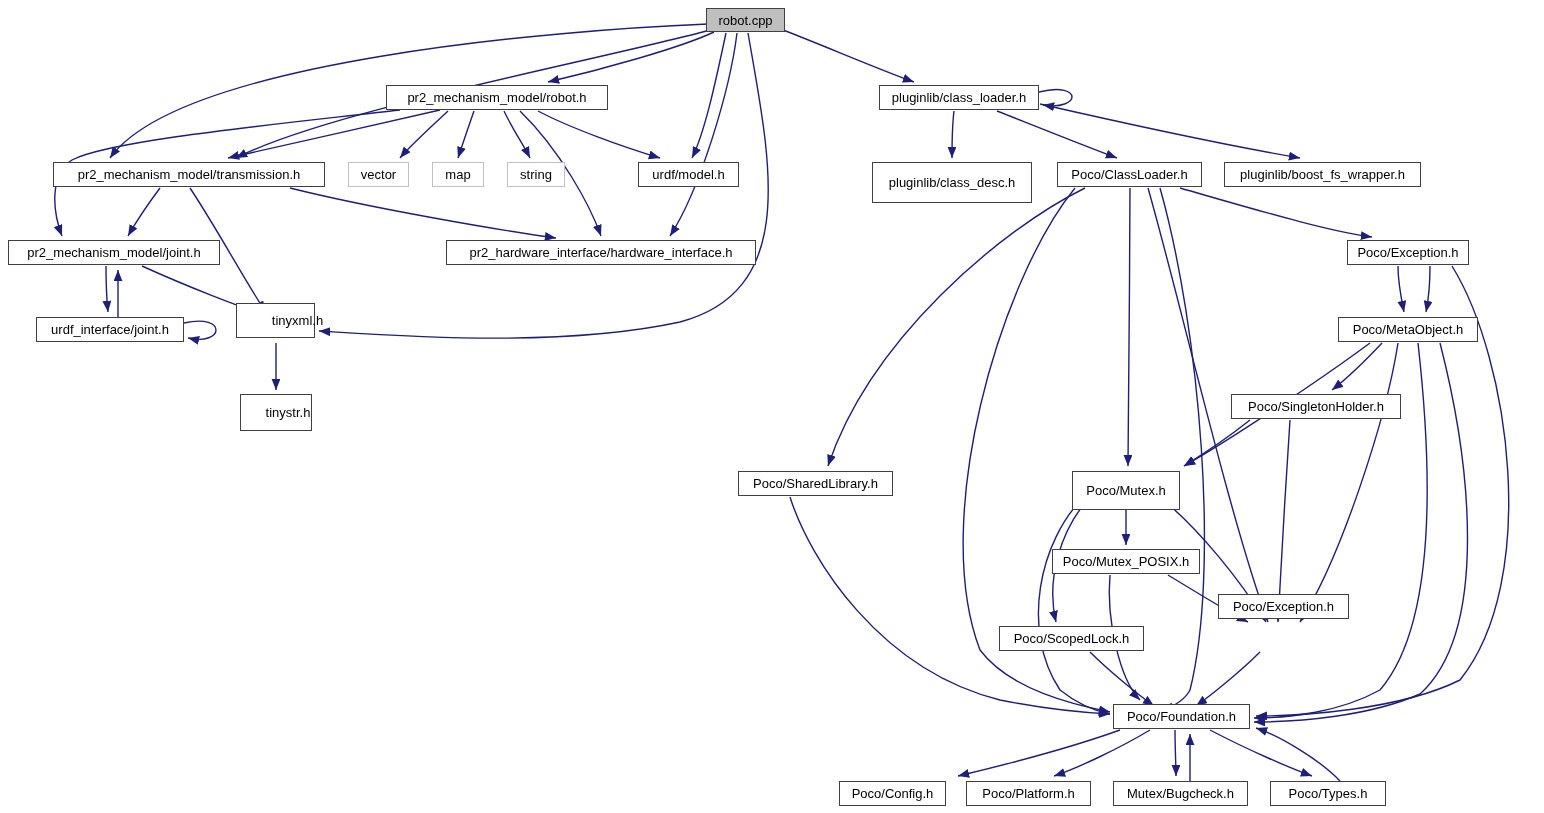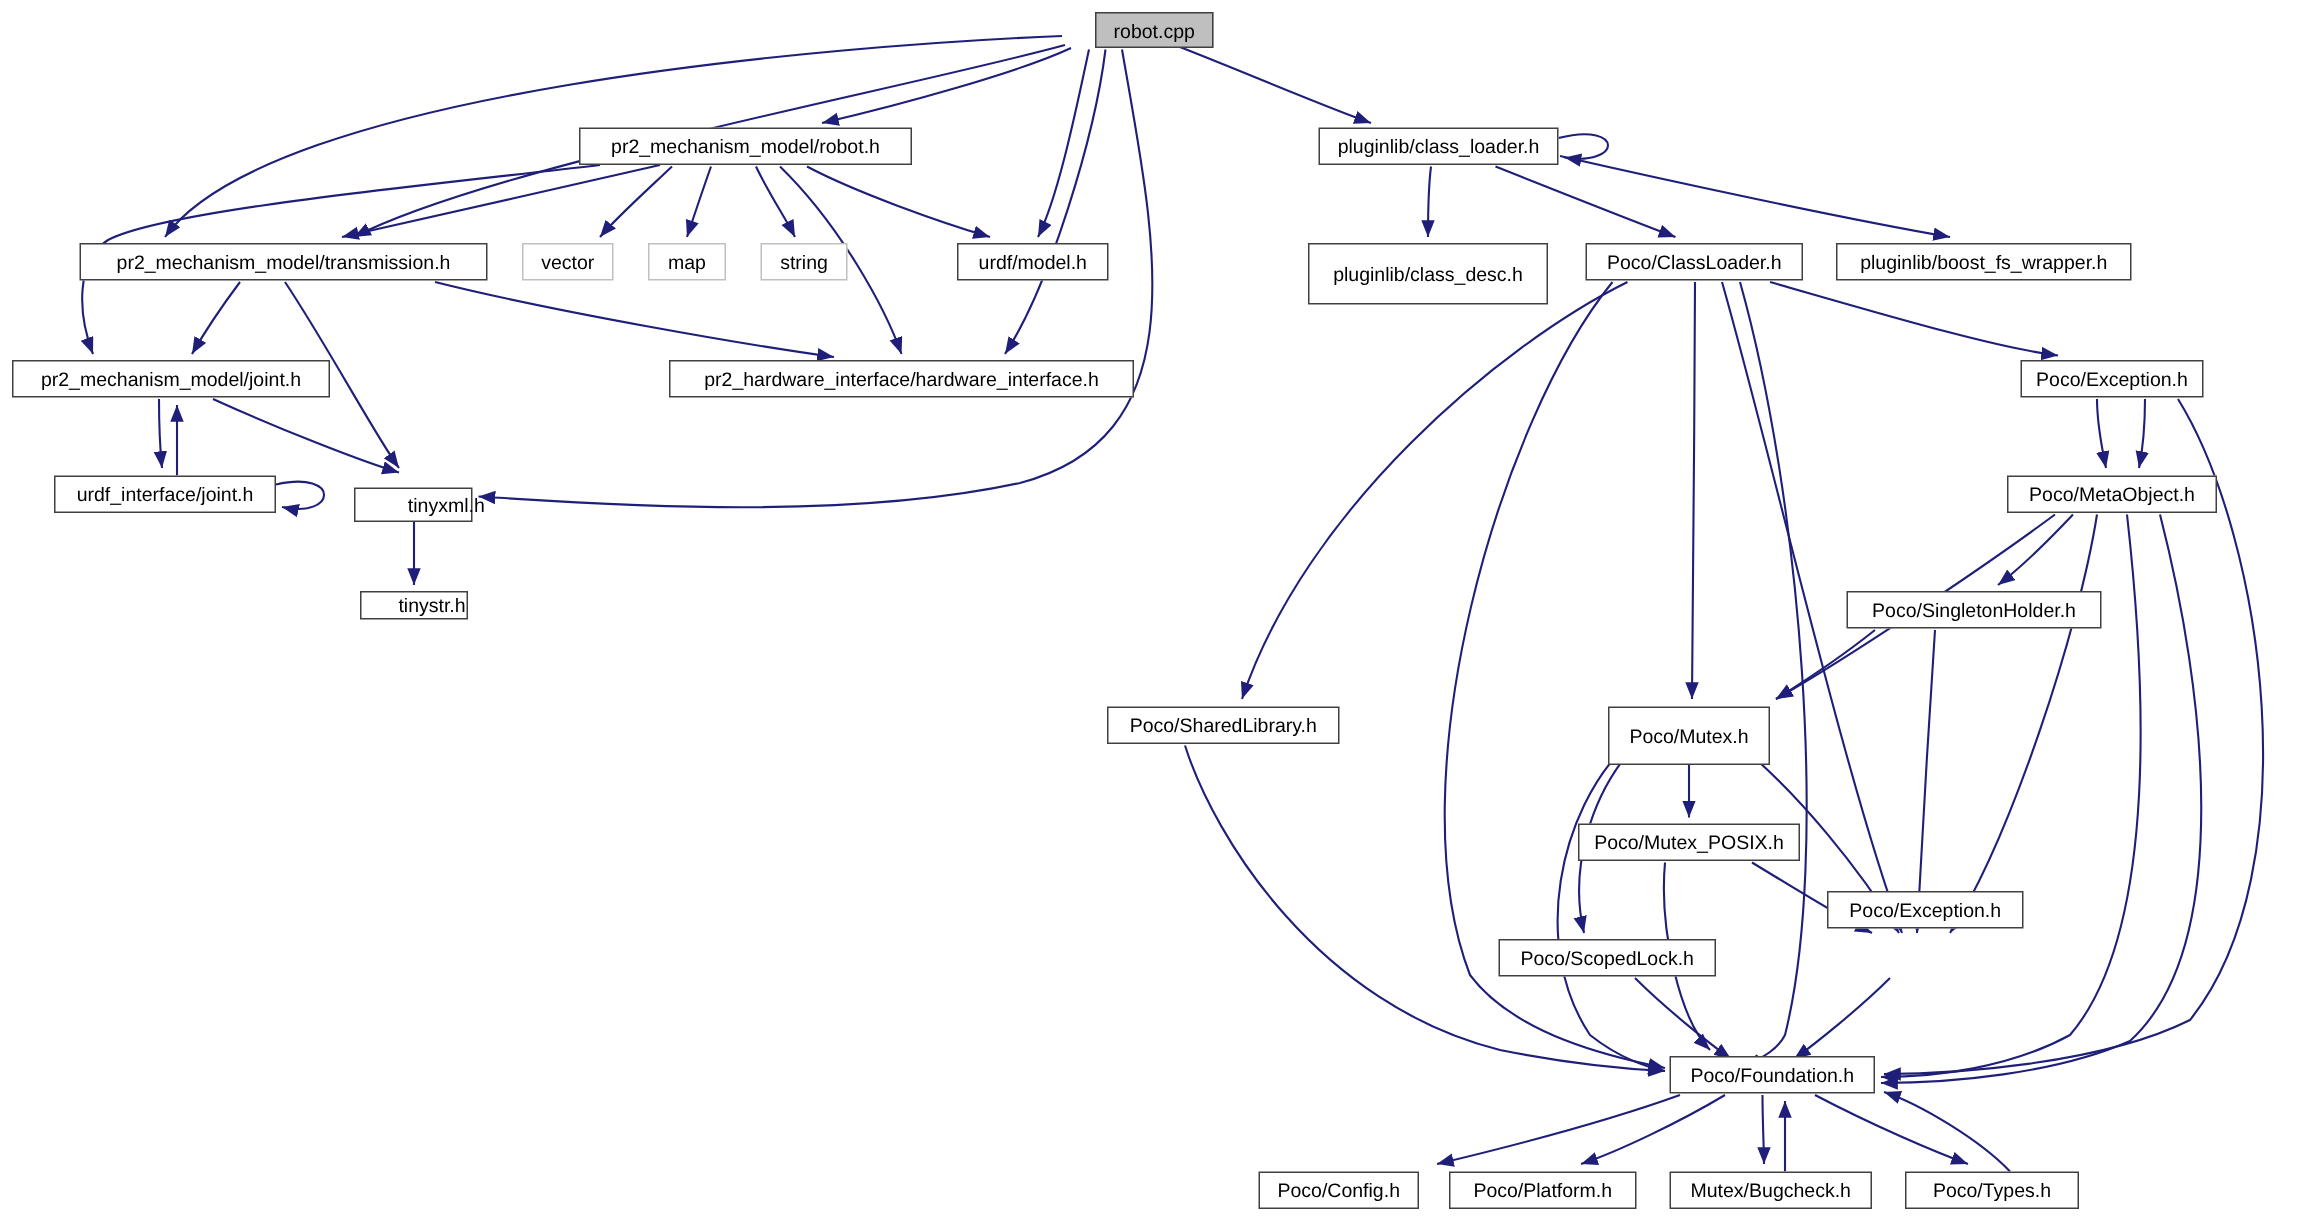--- a/index.html
+++ b/index.html
@@ -34,21 +34,20 @@
     border: 1px solid #404040;
     color: #000000;
     font-size: 13px;
     line-height: 1;
     white-space: nowrap;
     z-index: 2;
   }
   .node.root {
     background: #bfbfbf;
     border-color: #404040;
-    margin-left: 24px;
   }
   .node.system {
     border-color: #c0c0c0;
     background: #ffffff;
   }
   .node .label {
     display: block;
     padding: 0 6px;
   }
 </style>
@@ -161,27 +160,27 @@
       </div>
       <div class="node" style="left: 446px; top: 240px; width: 310px; height: 25px;">
         <span class="label">pr2_hardware_interface/hardware_interface.h</span>
       </div>
       <div class="node" style="left: 1347px; top: 240px; width: 122px; height: 25px;">
         <span class="label">Poco/Exception.h</span>
       </div>
       <div class="node" style="left: 36px; top: 317px; width: 148px; height: 25px;">
         <span class="label">urdf_interface/joint.h</span>
       </div>
-      <div class="node" style="left: 236px; top: 325px; width: 79px; height: 23px; padding-left: 44px;">
+      <div class="node" style="left: 236px; top: 303px; width: 79px; height: 35px; padding-left: 44px;">
         <span class="label">tinyxml.h</span>
       </div>
       <div class="node" style="left: 1338px; top: 317px; width: 140px; height: 25px;">
         <span class="label">Poco/MetaObject.h</span>
       </div>
-      <div class="node" style="left: 240px; top: 394px; width: 72px; height: 19px; padding-left: 24px;">
+      <div class="node" style="left: 240px; top: 394px; width: 72px; height: 37px; padding-left: 24px;">
         <span class="label">tinystr.h</span>
       </div>
       <div class="node" style="left: 1231px; top: 394px; width: 170px; height: 25px;">
         <span class="label">Poco/SingletonHolder.h</span>
       </div>
       <div class="node" style="left: 738px; top: 471px; width: 155px; height: 25px;">
         <span class="label">Poco/SharedLibrary.h</span>
       </div>
       <div class="node" style="left: 1072px; top: 471px; width: 108px; height: 39px;">
         <span class="label">Poco/Mutex.h</span>

